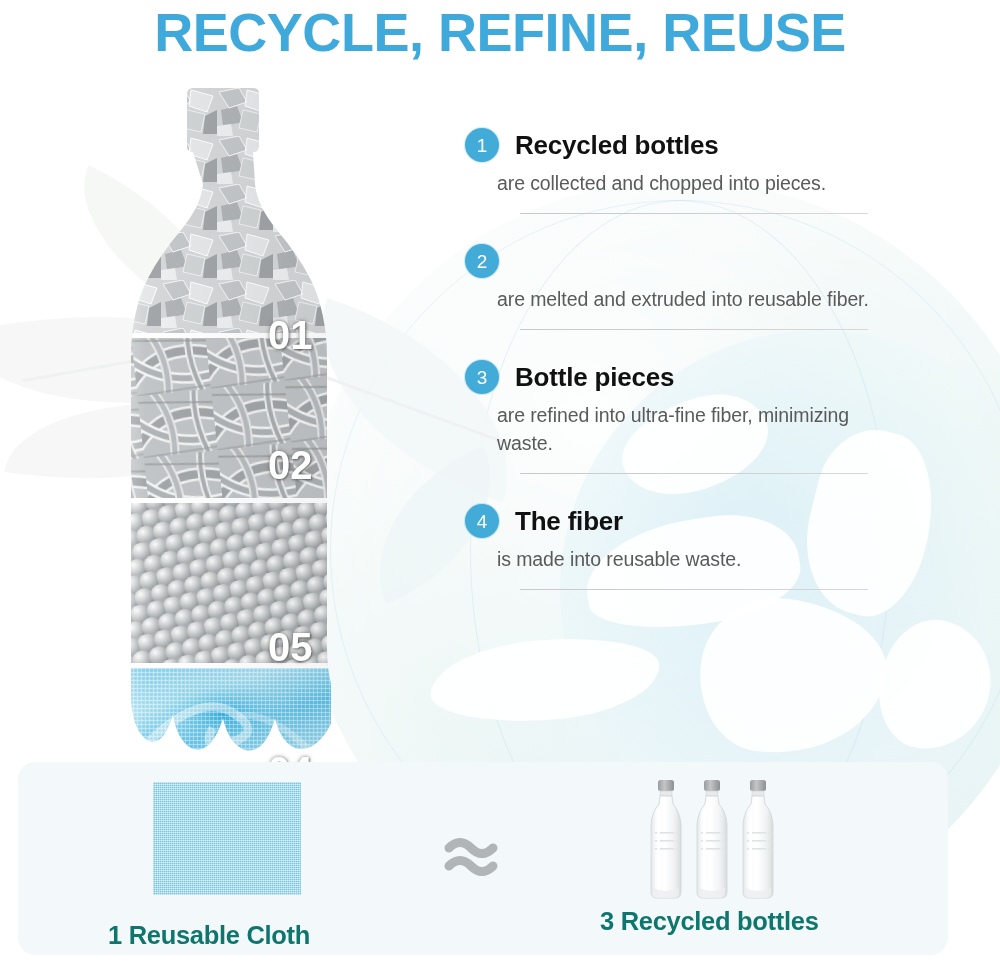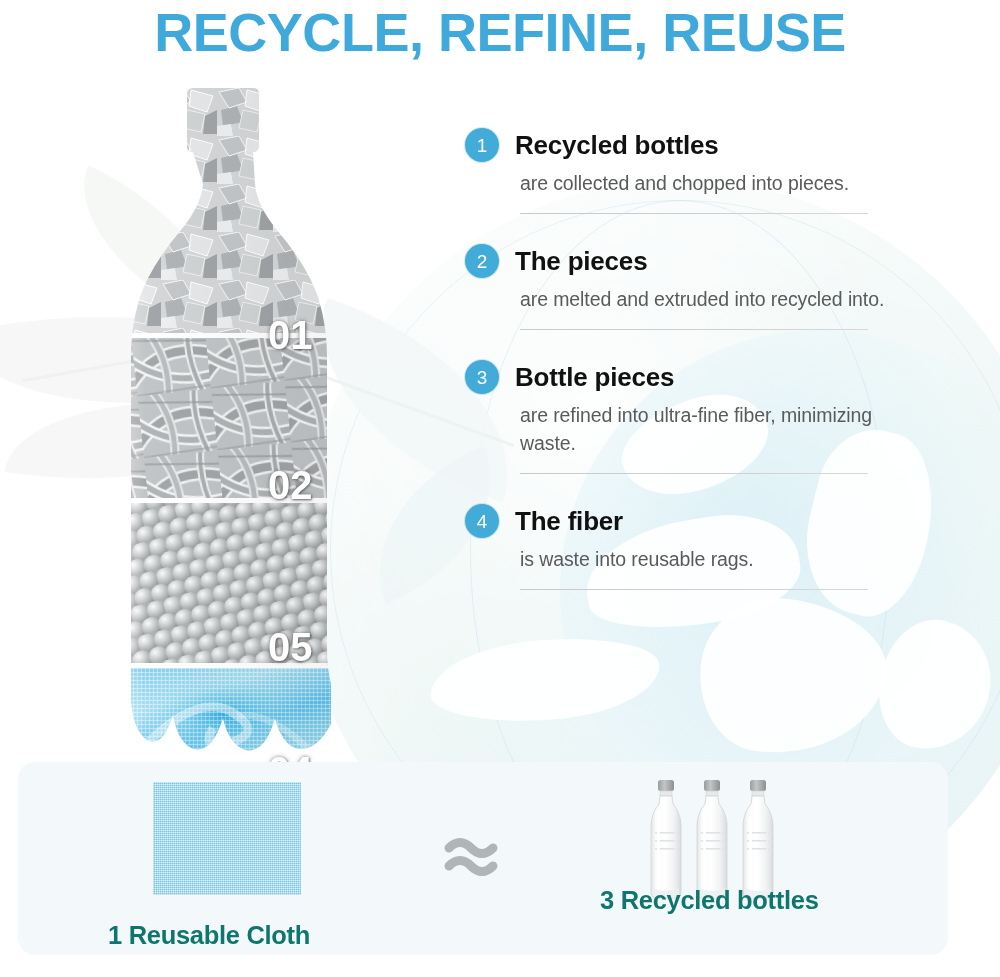--- a/index.html
+++ b/index.html
@@ -116,21 +116,21 @@
     position: absolute;
     font-family: "Liberation Sans", sans-serif;
     font-weight: bold;
     font-size: 40px;
     color: #ffffff;
     text-shadow: 0 0 4px rgba(90,90,90,0.75), 1px 1px 2px rgba(70,70,70,0.6);
     letter-spacing: 0px;
     z-index: 4;
   }
   #num-01 { left: 163px; top: 225px; text-align: right; }
-  #num-02 { left: 163px; top: 375px; }
+  #num-02 { left: 163px; top: 355px; }
   #num-03 { left: 163px; top: 537px; }
   #num-04 { left: 163px; top: 661px; }
 
   
   #steps {
     position: absolute;
     left: 465px; top: 128px;
     width: 420px;
     z-index: 5;
   }
@@ -155,21 +155,21 @@
     line-height: 1;
   }
   .step-title {
     font-size: 26px;
     font-weight: bold;
     color: #111111;
     letter-spacing: -0.2px;
     white-space: nowrap;
   }
   .step-body {
-    margin-left: 55px;
+    margin-left: 32px;
     margin-top: 7px;
     font-size: 19.5px;
     line-height: 1.44;
     color: #5a5a5a;
     letter-spacing: -0.1px;
   }
   .step-rule {
     margin-left: 55px;
     margin-top: 16px;
     height: 1px;
@@ -214,21 +214,21 @@
   .caption {
     position: absolute;
     font-size: 25.5px;
     font-weight: bold;
     color: #0f766e;
     letter-spacing: -0.3px;
     white-space: nowrap;
     z-index: 8;
   }
   #caption-left  { left: 108px; top: 921px; }
-  #caption-right { left: 600px; top: 886px; }
+  #caption-right { left: 600px; top: 907px; }
 </style>
 </head>
 <body>
 
 <div id="bg-layer">
   <div class="globe-wash"></div>
   <div class="globe-tint-b"></div>
   <div class="meridian m1"></div>
   <div class="meridian m2"></div>
   <div class="continent c1"></div>
@@ -393,43 +393,42 @@
       <div class="step-title">Recycled bottles</div>
     </div>
     <div class="step-body">are collected and chopped into pieces.</div>
     <div class="step-rule"></div>
   </div>
   <div class="gap-1"></div>
 
   <div class="step">
     <div class="step-head">
       <div class="step-badge">2</div>
-      <div class="step-title">The pieces</div>
     </div>
-    <div class="step-body">are melted and extruded into recycled into.</div>
+    <div class="step-body">are melted and extruded into reusable fiber.</div>
     <div class="step-rule"></div>
   </div>
   <div class="gap-2"></div>
 
   <div class="step">
     <div class="step-head">
       <div class="step-badge">3</div>
       <div class="step-title">Bottle pieces</div>
     </div>
     <div class="step-body">are refined into ultra-fine fiber, minimizing waste.</div>
     <div class="step-rule"></div>
   </div>
   <div class="gap-3"></div>
 
   <div class="step">
     <div class="step-head">
       <div class="step-badge">4</div>
       <div class="step-title">The fiber</div>
     </div>
-    <div class="step-body">is waste into reusable rags.</div>
+    <div class="step-body">is made into reusable waste.</div>
     <div class="step-rule"></div>
   </div>
 
 </div>
 
 <div id="compare-card"></div>
 
 <div id="cloth-swatch"></div>
 
 <div id="approx-symbol">

